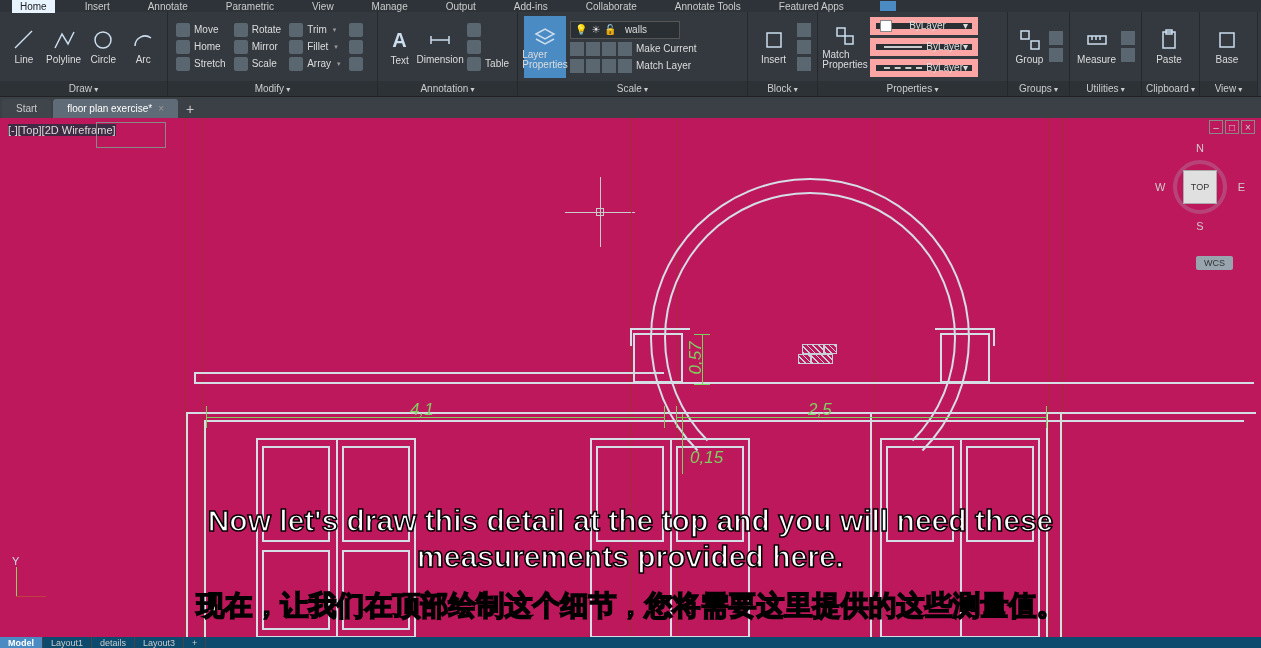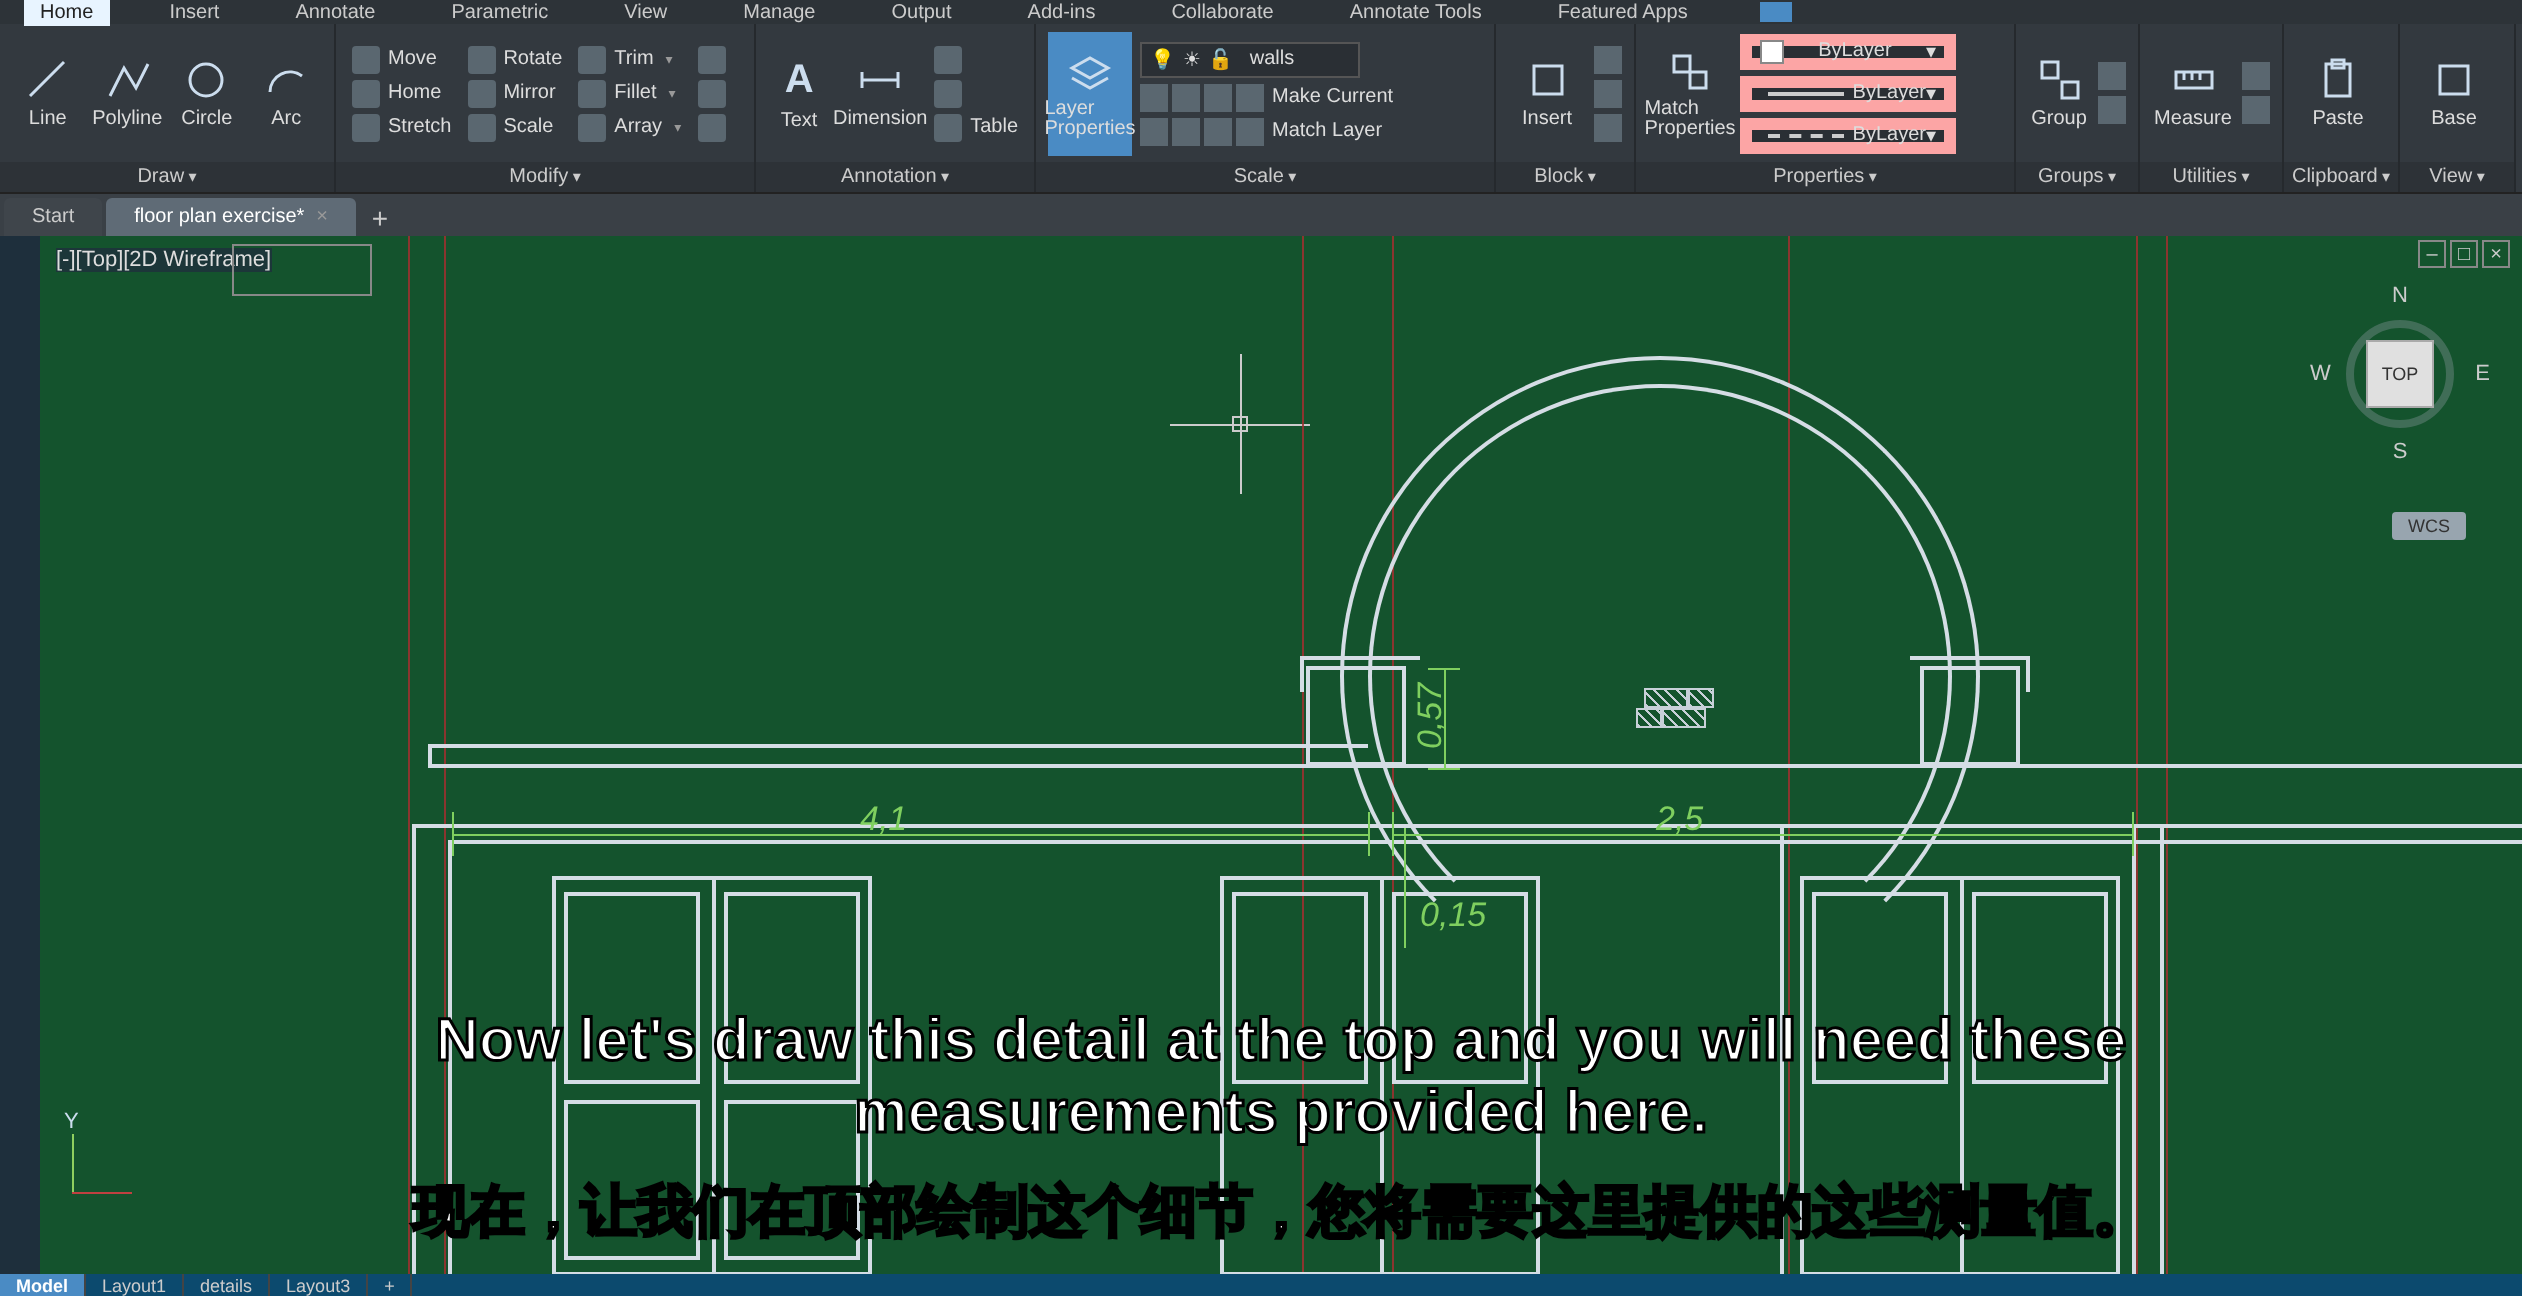--- a/index.html
+++ b/index.html
@@ -32,21 +32,21 @@
 .line-preview { flex:1; border-top:2px solid #ccc; margin:0 4px; }
 
 
 .tabs { height: 21px; background: #3a4046; display: flex; align-items: flex-end; padding-left: 2px; }
 .tab { height: 19px; padding: 0 14px; font-size: 10px; color: #ccc; display: flex; align-items: center; border-radius: 3px 3px 0 0; margin-right: 2px; cursor: pointer; background:#3f454b; }
 .tab.file { background: #5f6b76; color: #fff; }
 .tab .x { margin-left: 6px; color: #999; }
 .tab-add { width: 20px; height: 18px; color: #ccc; display:flex; align-items:center; justify-content:center; font-size:14px; cursor:pointer; }
 
 
-.canvas { position: absolute; top: 118px; left: 0; right: 0; bottom: 11px; background: #14532d; margin-left: 20px; }
+.canvas { position: absolute; top: 118px; left: 0; right: 0; bottom: 11px; background: #be185d; }
 .vp-label { position: absolute; top: 6px; left: 8px; color: #ddd; font-size: 11px; background: rgba(30,47,60,0.8); }
 .vp-box { position:absolute; top:4px; left:96px; width:70px; height:26px; border:1px solid #888; }
 .wc { position:absolute; top: 2px; right: 6px; display:flex; gap:2px; }
 .wc div { width:14px; height:14px; border:1px solid #888; color:#ccc; font-size:10px; display:flex; align-items:center; justify-content:center; cursor:pointer; }
 
 
 .viewcube { position: absolute; top: 24px; right: 16px; width: 90px; height: 90px; color:#ccc; font-size:11px; }
 .viewcube .n { position:absolute; top:0; left:50%; transform:translateX(-50%); }
 .viewcube .s { position:absolute; bottom:0; left:50%; transform:translateX(-50%); }
 .viewcube .w { position:absolute; left:0; top:50%; transform:translateY(-50%); }

